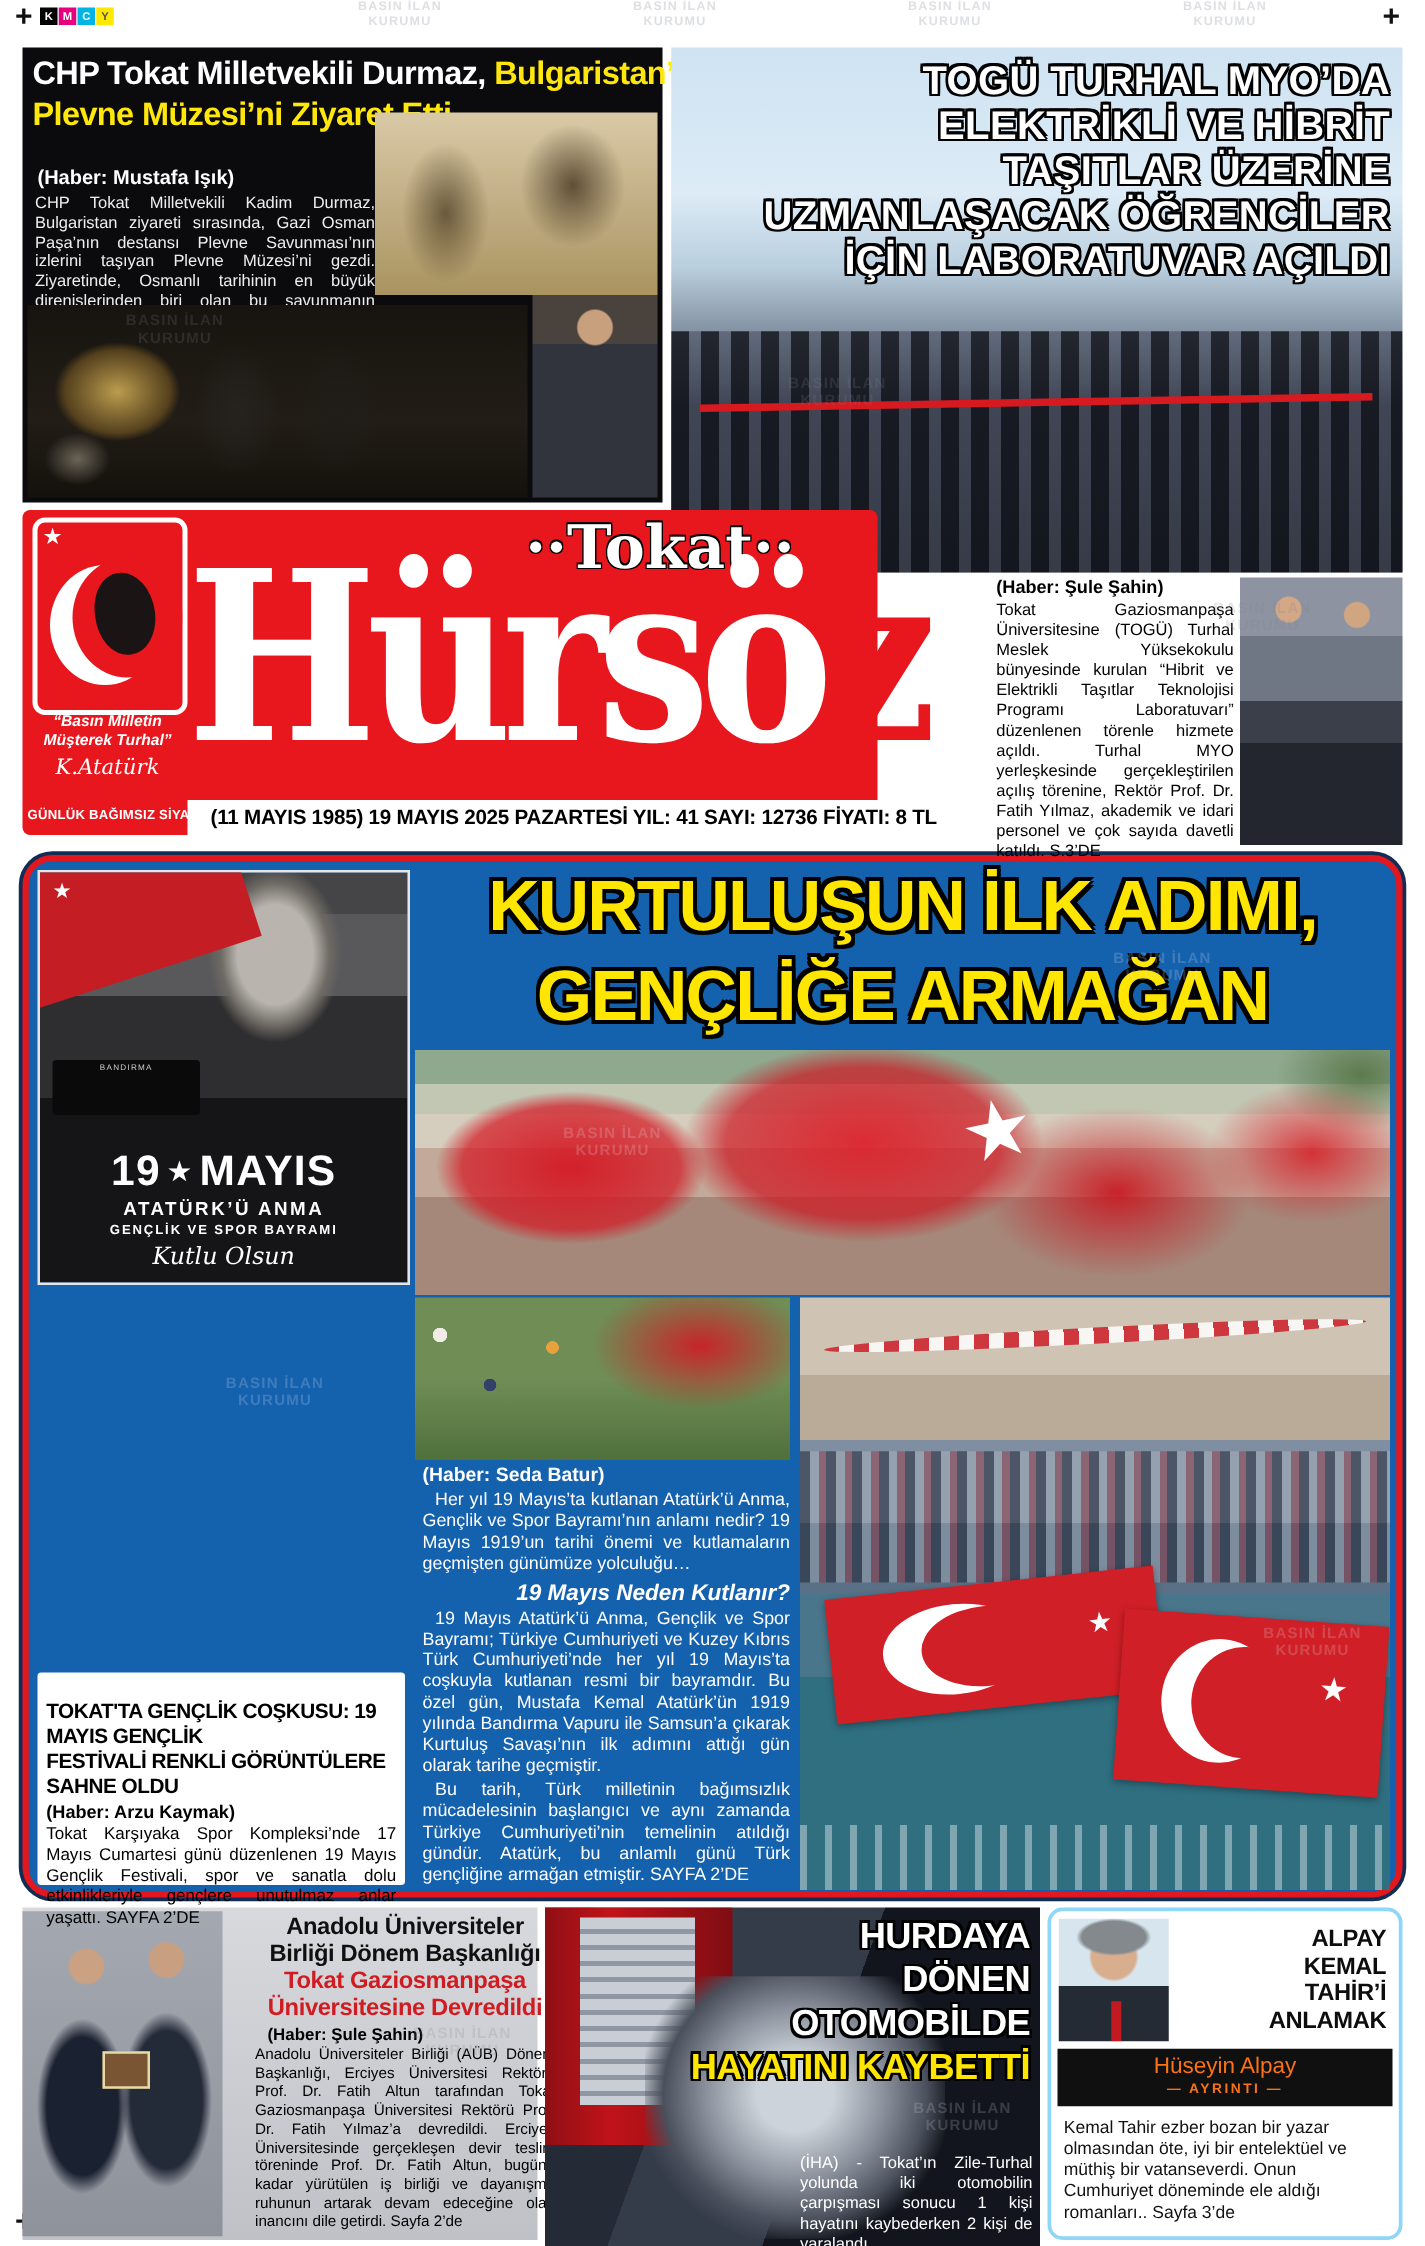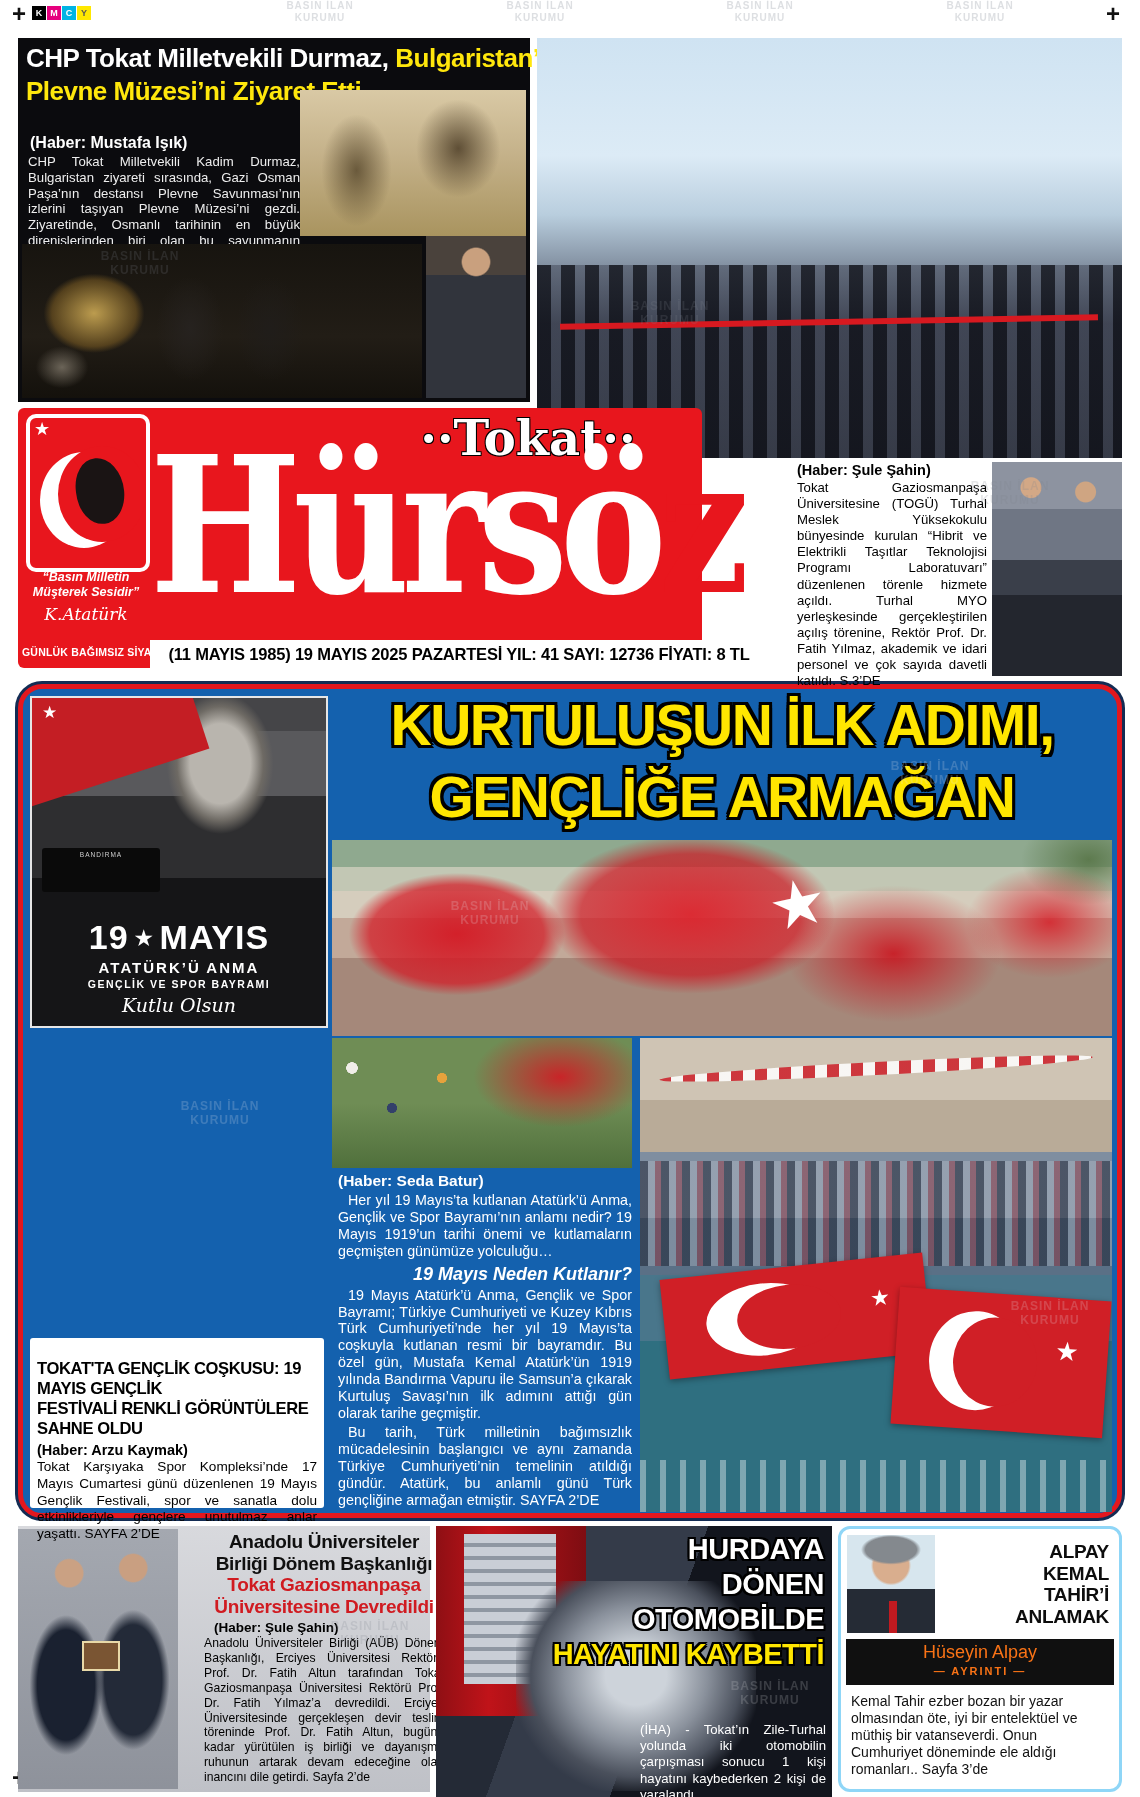--- a/index.html
+++ b/index.html
@@ -248,32 +248,39 @@
     <div class="byline">(Haber: Mustafa Işık)</div>
     <div class="body jus">CHP Tokat Milletvekili Kadim Durmaz, Bulgaristan ziyareti sırasında, Gazi Osman Paşa’nın destansı Plevne Savunması’nın izlerini taşıyan Plevne Müzesi’ni gezdi. Ziyaretinde, Osmanlı tarihinin en büyük direnişlerinden biri olan bu savunmanın hatıralarını yerinde inceleme fırsatı buldu. SAYFA 3’DE</div>
     <div class="ph engraving"></div>
     <div class="ph museum"></div>
     <div class="ph man"></div>
   </div>
 
   <div id="togu-photo" class="ph">
     <div class="crowd"></div>
     <div class="ribbon"></div>
+    <div class="hlines ol2">
+      <span>TOGÜ TURHAL MYO’DA</span>
+      <span>ELEKTRİKLİ VE HİBRİT</span>
+      <span>TAŞITLAR ÜZERİNE</span>
+      <span>UZMANLAŞACAK ÖĞRENCİLER</span>
+      <span>İÇİN LABORATUVAR AÇILDI</span>
+    </div>
   </div>
 
   <div id="masthead" class="abs">
     <div id="logo">
       <span class="star">★</span>
       <span class="c1"></span>
       <span class="c2"></span>
       <span class="head"></span>
     </div>
     <div class="slogan">
       <div>“Basın Milletin</div>
-      <div>Müşterek Sesidir”</div>
+      <div>Müşterek Turhal”</div>
     </div>
     <div class="sig">K.Atatürk</div>
     <div class="subtitle">GÜNLÜK BAĞIMSIZ SİYASİ GAZETE</div>
     <div id="title-top" class="ol1">··Tokat··</div>
     <div id="title-main">
       <span class="w">Hürsö</span><span class="r">z</span>
     </div>
   </div>
   <div id="dateline">(11 MAYIS 1985) 19 MAYIS 2025 PAZARTESİ YIL: 41 SAYI: 12736 FİYATI: 8 TL</div>
 

